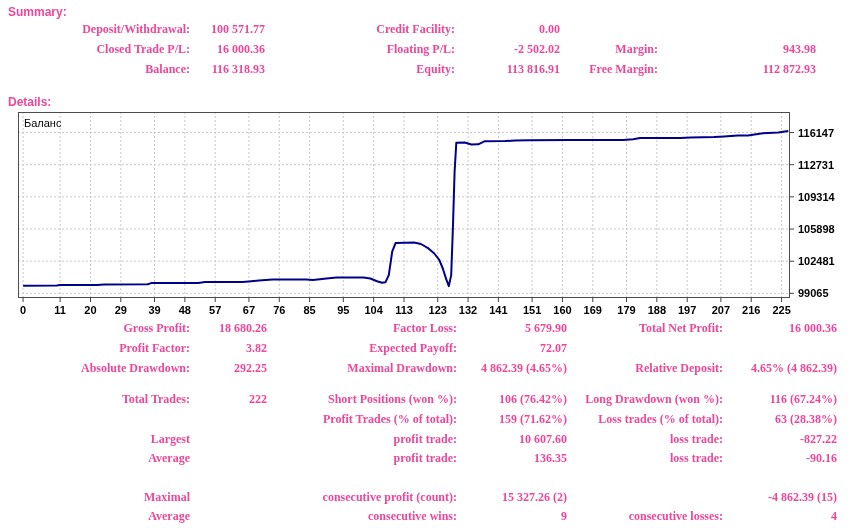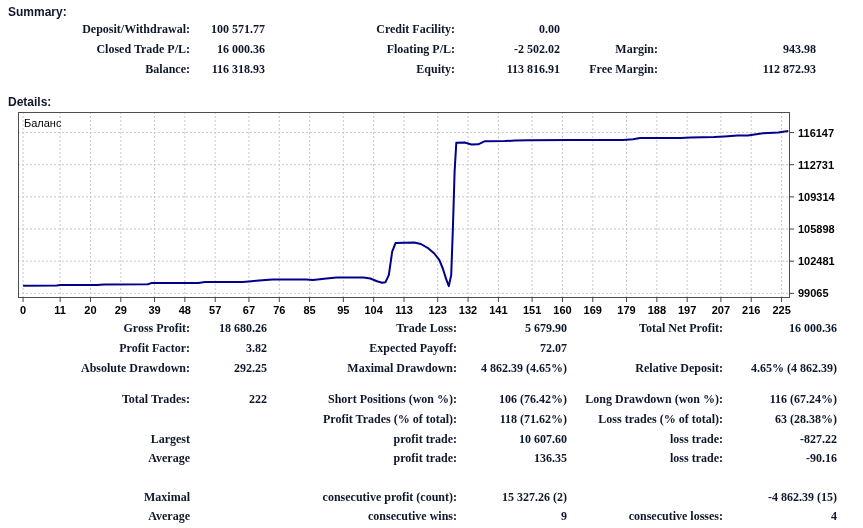--- a/index.html
+++ b/index.html
@@ -1,17 +1,17 @@
 <!DOCTYPE html>
 <html><head>
 <meta charset="utf-8">
 <style>
   html,body{margin:0;padding:0;background:#fff;}
   .page{position:relative;width:863px;height:528px;background:#ffffff;overflow:hidden;
-        font-family:"Liberation Sans",sans-serif;font-weight:bold;font-size:12px;color:#0f172a;}
+        font-family:"Liberation Sans",sans-serif;font-weight:bold;font-size:12px;color:#ec4899;}
   .hdr{position:absolute;left:8px;white-space:pre;}
   .row{position:absolute;left:0;width:100%;height:16px;font-family:Liberation Serif, serif;}
   .cell{position:absolute;top:0;line-height:16px;white-space:pre;text-align:right;}
   
   .s1l{right:673px}.s1v{right:598px}.s2l{right:408px}.s2v{right:303px}.s3l{right:205px}.s3v{right:47px}
   
   .t1l{right:673px}.t1v{right:596px}.t2l{right:406px}.t2v{right:296px}.t3l{right:140px}.t3v{right:26px}
   .chart-wrap{position:absolute;left:18px;top:112px;width:845px;height:205px;}
   .chart-wrap svg{display:block}
   .tick{font-family:"Liberation Sans",sans-serif;font-size:11px;font-weight:bold;fill:#000;}
@@ -146,21 +146,21 @@
         <text x="780" y="24.548481781376516" class="tick">116147</text>
         <rect x="0.5" y="0.5" width="771" height="185" fill="none" stroke="#4d4d4d"></rect>
         <polyline points="5.1,173.7 38.8,173.6 42.1,173.0 79.2,172.9 86.0,172.4 129.8,172.3 133.2,171.1 180.4,170.9 187.1,170.1 224.2,169.9 230.9,169.4 241.0,168.6 254.5,167.6 288.2,167.5 295.0,168.0 308.5,166.4 318.6,165.6 345.5,165.5 352.3,166.5 359.0,169.2 364.1,170.8 367.5,170.2 370.8,163.1 374.2,139.6 377.6,130.9 396.1,130.6 402.9,132.0 409.6,135.8 416.3,141.5 421.4,148.1 424.8,156.5 428.1,166.9 430.8,174.1 433.2,163.1 434.9,116.1 436.6,59.6 438.3,30.8 446.7,30.5 453.4,32.5 460.2,32.3 466.9,29.2 487.1,29.1 497.2,28.5 510.7,28.2 551.2,28.1 605.1,28.1 615.2,27.3 622.0,26.1 662.4,26.0 672.6,25.5 696.1,25.1 706.3,24.4 719.7,23.6 729.9,23.4 736.6,22.4 743.3,21.4 750.1,20.9 760.2,20.4 770.3,19.0" fill="none" stroke="#00008B" stroke-width="2" stroke-linejoin="round"></polyline>
         <text x="6" y="15" class="chart-title">Баланс</text>
       </svg>
   </div>
 
   <div class="row" style="top:320px">
     <div class="cell t1l">Gross Profit:</div>
     <div class="cell t1v">18 680.26</div>
-    <div class="cell t2l">Trade Loss:</div>
+    <div class="cell t2l">Factor Loss:</div>
     <div class="cell t2v">5 679.90</div>
     <div class="cell t3l">Total Net Profit:</div>
     <div class="cell t3v">16 000.36</div>
   </div>
   <div class="row" style="top:340px">
     <div class="cell t1l">Profit Factor:</div>
     <div class="cell t1v">3.82</div>
     <div class="cell t2l">Expected Payoff:</div>
     <div class="cell t2v">72.07</div>
   </div>
@@ -176,21 +176,21 @@
   <div class="row" style="top:391px">
     <div class="cell t1l">Total Trades:</div>
     <div class="cell t1v">222</div>
     <div class="cell t2l">Short Positions (won %):</div>
     <div class="cell t2v">106 (76.42%)</div>
     <div class="cell t3l">Long Drawdown (won %):</div>
     <div class="cell t3v">116 (67.24%)</div>
   </div>
   <div class="row" style="top:411px">
     <div class="cell t2l">Profit Trades (% of total):</div>
-    <div class="cell t2v">118 (71.62%)</div>
+    <div class="cell t2v">159 (71.62%)</div>
     <div class="cell t3l">Loss trades (% of total):</div>
     <div class="cell t3v">63 (28.38%)</div>
   </div>
   <div class="row" style="top:431px">
     <div class="cell t1l">Largest</div>
     <div class="cell t2l">profit trade:</div>
     <div class="cell t2v">10 607.60</div>
     <div class="cell t3l">loss trade:</div>
     <div class="cell t3v">-827.22</div>
   </div>

